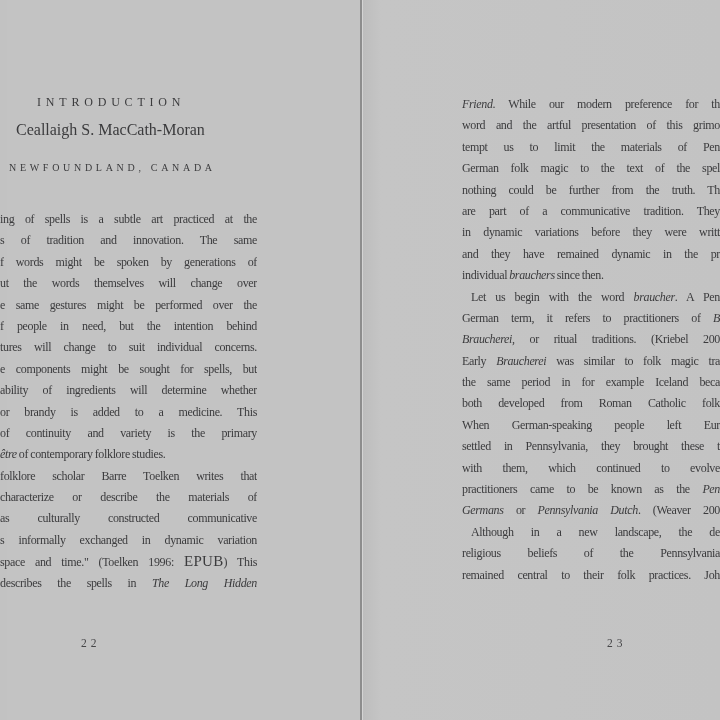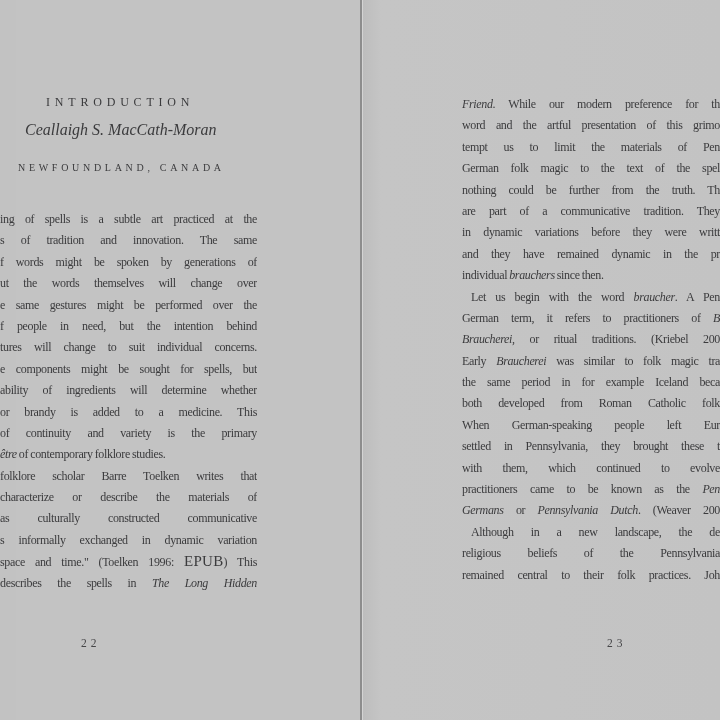--- a/index.html
+++ b/index.html
@@ -8,39 +8,39 @@
     position:relative;
     overflow:hidden;
     background:#c2c2c2;
     font-family:"Liberation Serif", serif;
     color:#3b3b3d;
   }
   .page {
     position:absolute; top:0; height:720px;
   }
   #left-page {
-    left:16px; width:360px;
+    left:7px; width:360px;
     background:linear-gradient(to right,#c3c3c3 0%,#c3c3c3 90%,#bcbcbc 100%);
     padding-left:40px;
   }
   #right-page {
     left:363px; width:357px;
     background:linear-gradient(to right,#bdbdbd 0%,#c5c5c5 5%,#c3c3c3 100%);
   }
   #gutter-line {
     position:absolute; left:360px; top:0; width:2px; height:720px;
     background:#8d8d8d;
   }
   #gutter-highlight {
     position:absolute; left:362px; top:0; width:1px; height:720px;
     background:#d4d4d4;
   }
   .heading-line { position:absolute; white-space:nowrap; }
   #chapter-title   { left:30px;  top:95px;  font-size:12px; letter-spacing:4.8px; }
-  #chapter-author  { left:9px;   top:121px; font-size:16px; font-style:italic; }
+  #chapter-author  { left:9px;   top:121px; font-size:16px; }
   #chapter-location{ left:2px;   top:150px; font-size:10px; letter-spacing:3.7px;margin-top:12px; }
 
   .text-block { position:absolute; }
   #left-text  { left:0;     top:209px; width:257px; }
   #right-text { left:462px; top:94px;  width:258px; }
 
   .line {
     height:21.4px; line-height:21.4px;
     font-size:12px; letter-spacing:-0.35px; word-spacing:-0.6px;
     overflow:hidden; white-space:normal;

